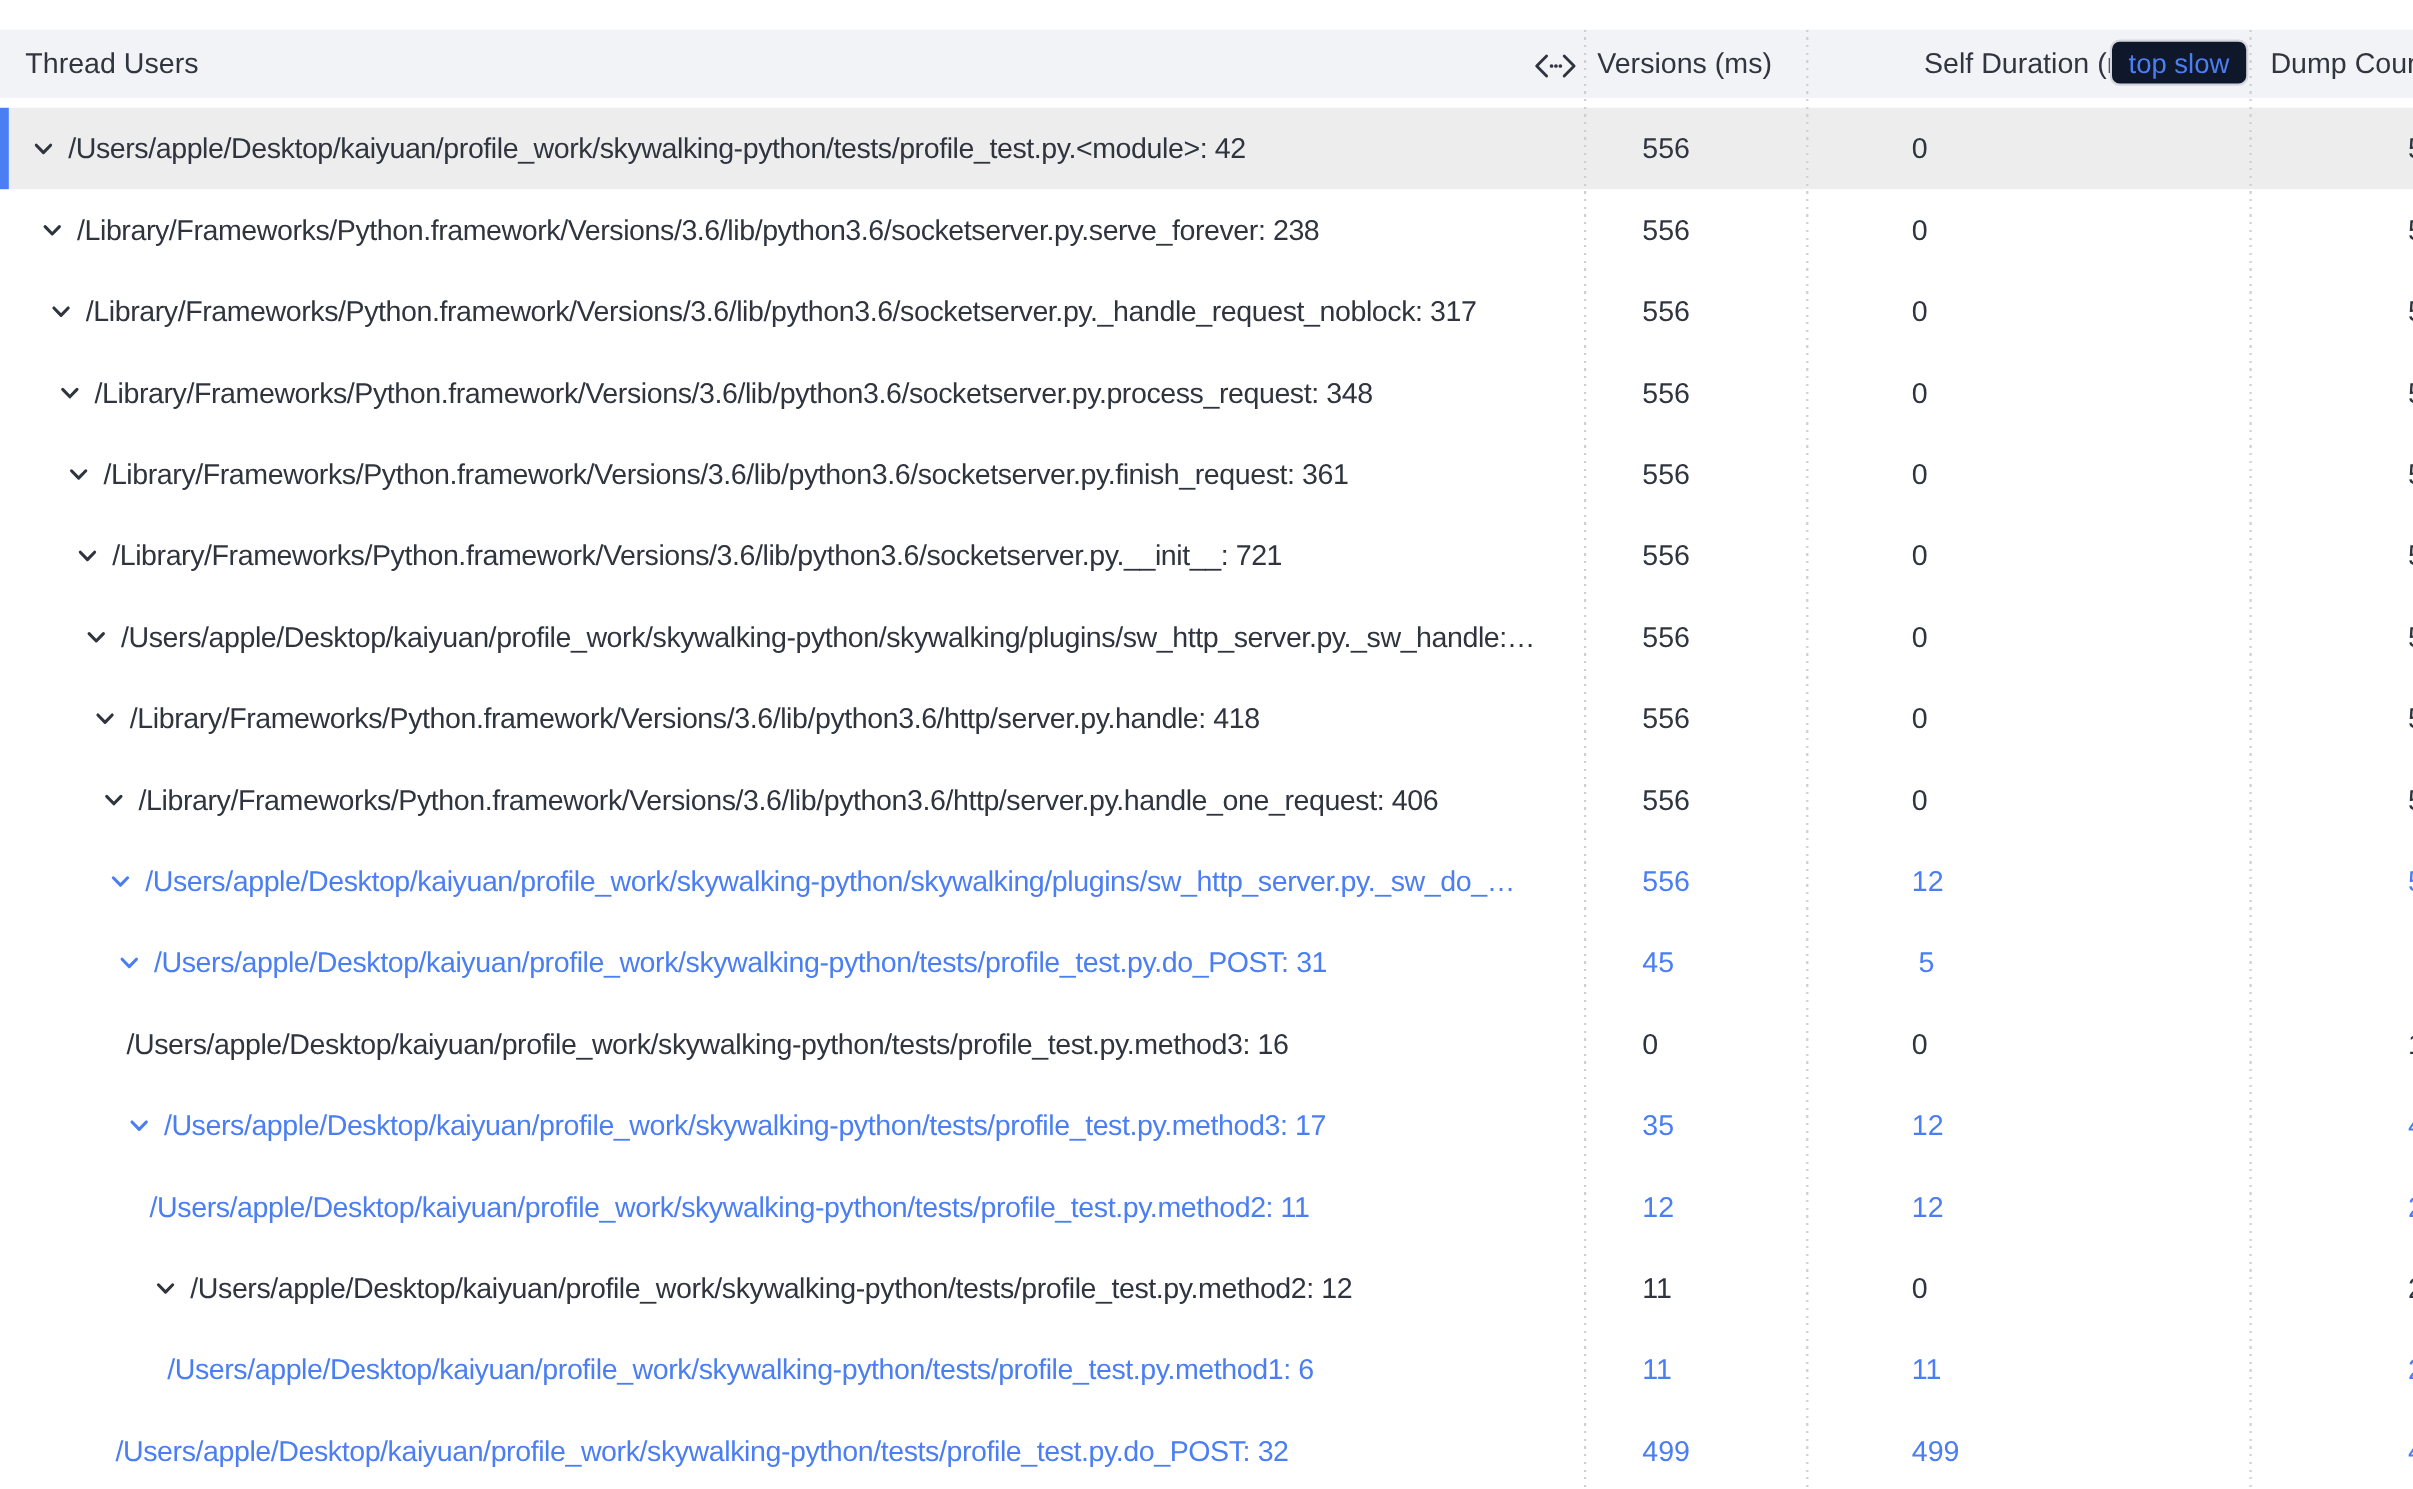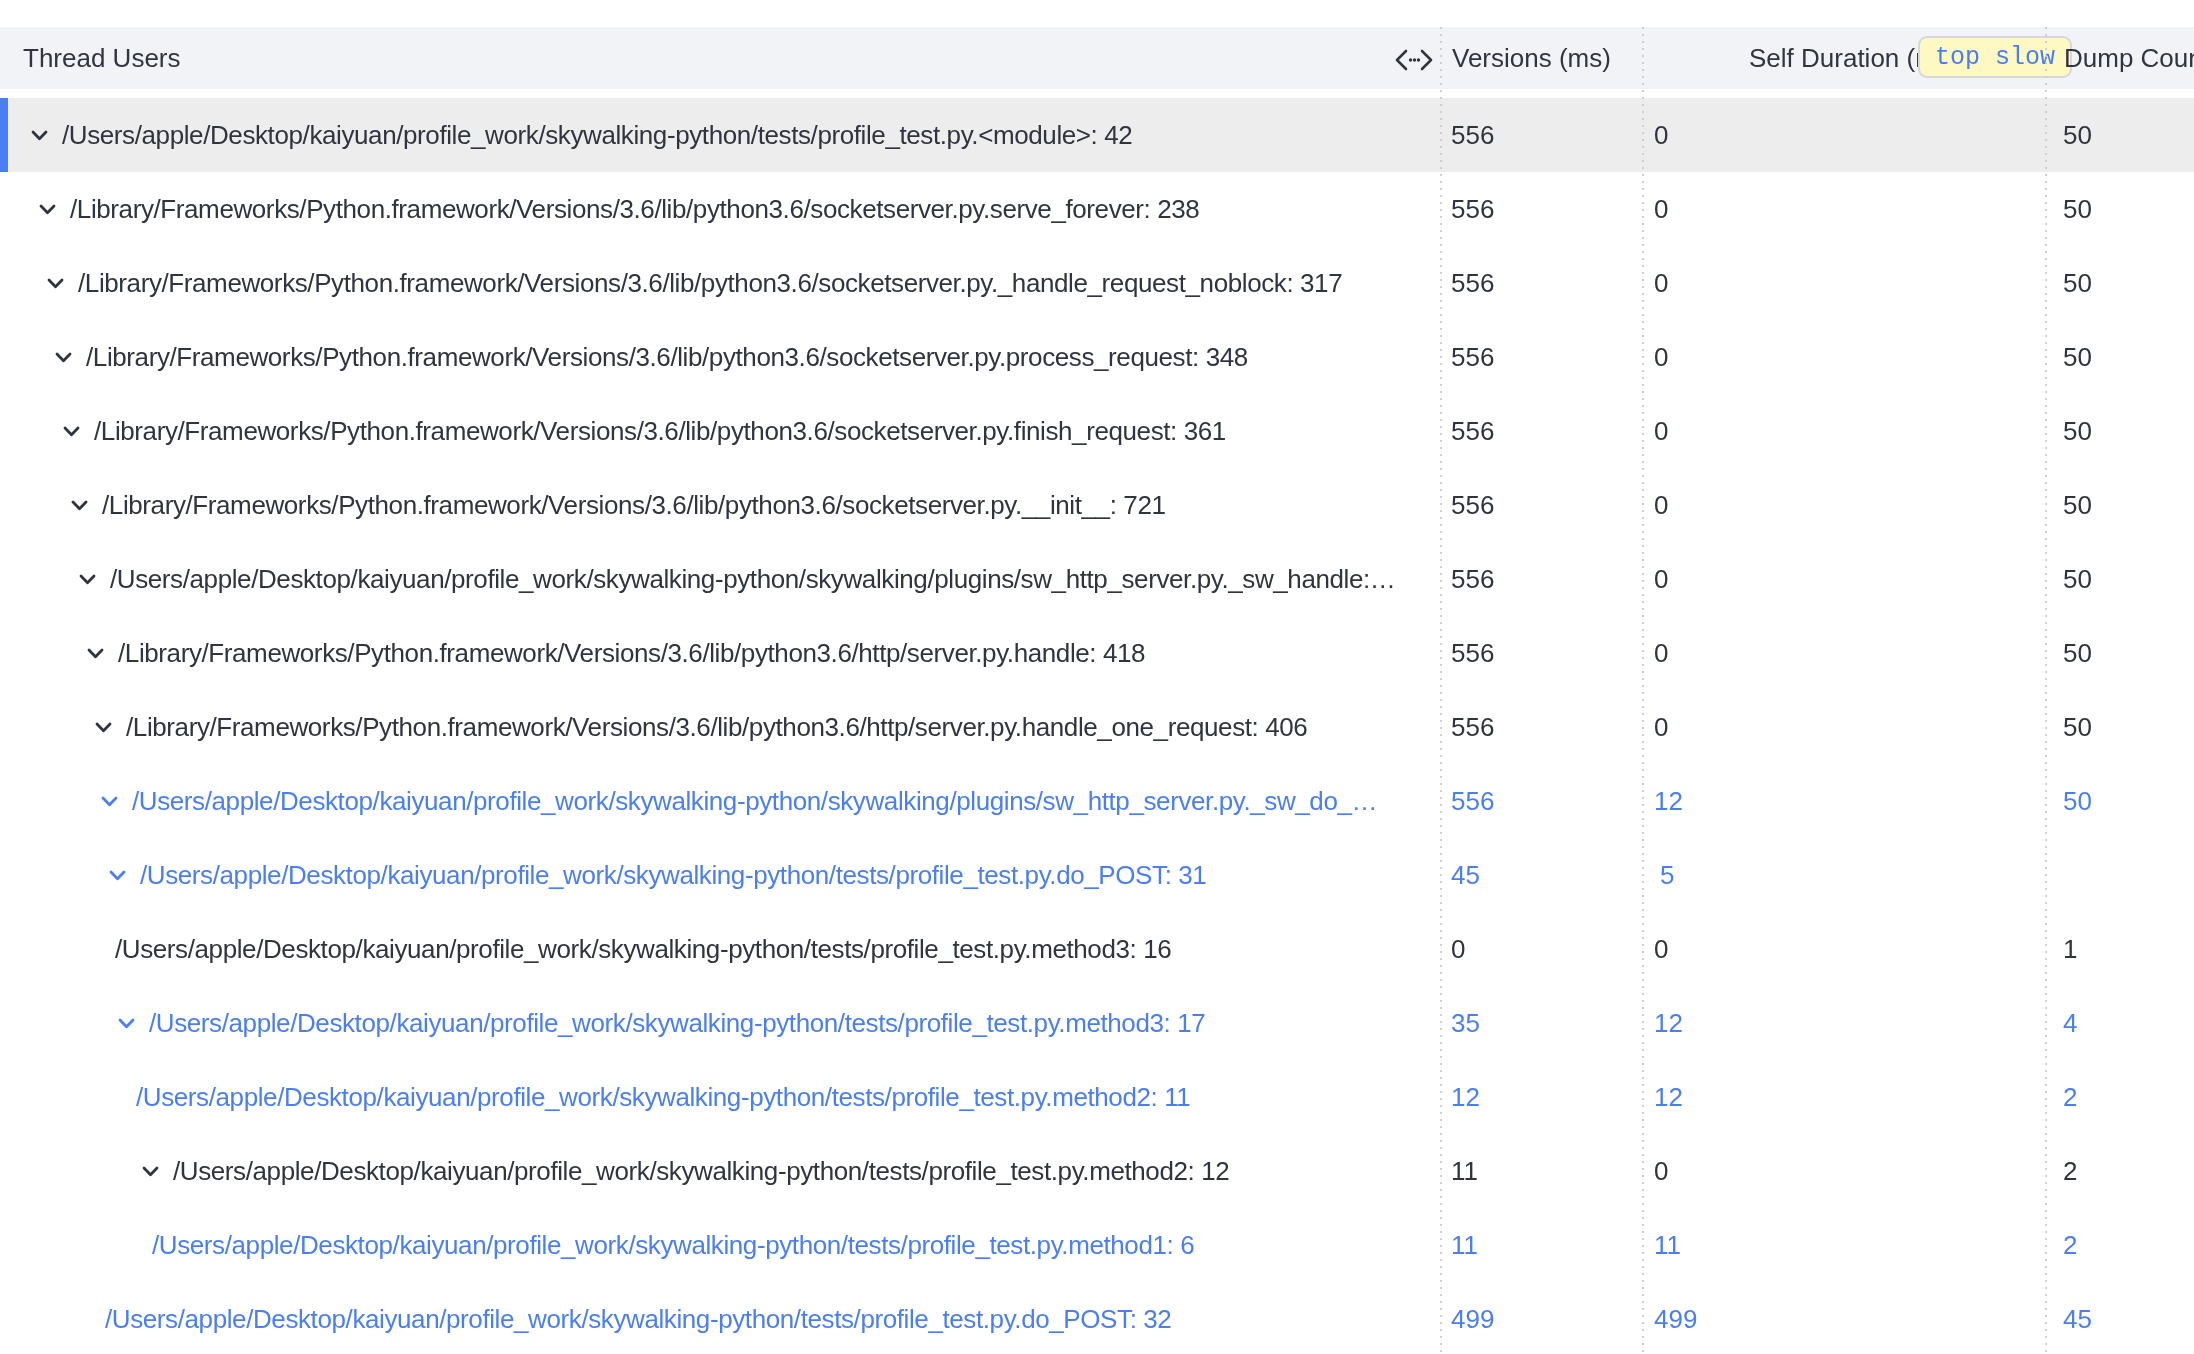--- a/index.html
+++ b/index.html
@@ -15,34 +15,34 @@
   }
   .h-label{position:absolute;top:50%;transform:translateY(-50%);white-space:nowrap;}
   .h-thread{left:23px;}
   .h-duration{left:1452px;}
   .h-self{left:1749px;}
   .h-dump{left:2064px;}
   .resize-icon{position:absolute;left:1394px;top:20px;width:40px;height:22px;color:#2f343e;}
   .top-slow-btn{
     position:absolute;left:1918px;top:9px;height:42px;line-height:40px;
     padding:0 15px;border:2px solid #d4d7de;border-radius:9px;
-    background:#fef9c3;color:#4a7ef2;font-size:25px;white-space:nowrap;
-    box-sizing:border-box;cursor:pointer;font-family:Liberation Mono, monospace;
+    background:#0f172a;color:#4a7ef2;font-size:25px;white-space:nowrap;
+    box-sizing:border-box;cursor:pointer;
   }
   
   .vline{
     position:absolute;top:27px;bottom:0;width:2px;z-index:6;
     background-image:repeating-linear-gradient(to bottom,#cfcfcf 0 2px,transparent 2px 7px);
   }
   .vl-1{left:1440px;} .vl-2{left:1642px;} .vl-3{left:2045px;}
   
   .rows{position:absolute;left:0;top:98px;width:2194px;z-index:1;}
   .row{
     position:relative;height:74px;display:flex;align-items:stretch;
-    font-size:26px;color:#2f343e;cursor:pointer;
+    font-size:26px;color:#2f343e;cursor:pointer;gap:42px;
   }
   .row.selected{background:#ededee;}
   .row.blue{color:#4a7ef2;}
   .selbar{display:none;position:absolute;left:0;top:0;width:8px;height:100%;background:#4a7ef2;}
   .row.selected .selbar{display:block;}
   .cell{display:flex;align-items:center;box-sizing:border-box;overflow:hidden;}
   .c-thread{width:1440px;white-space:nowrap;}
   .stack-text{white-space:nowrap;letter-spacing:-0.4px;}
   .c-dur{width:202px;padding-left:11px;}
   .c-self{width:403px;padding-left:12px;}

